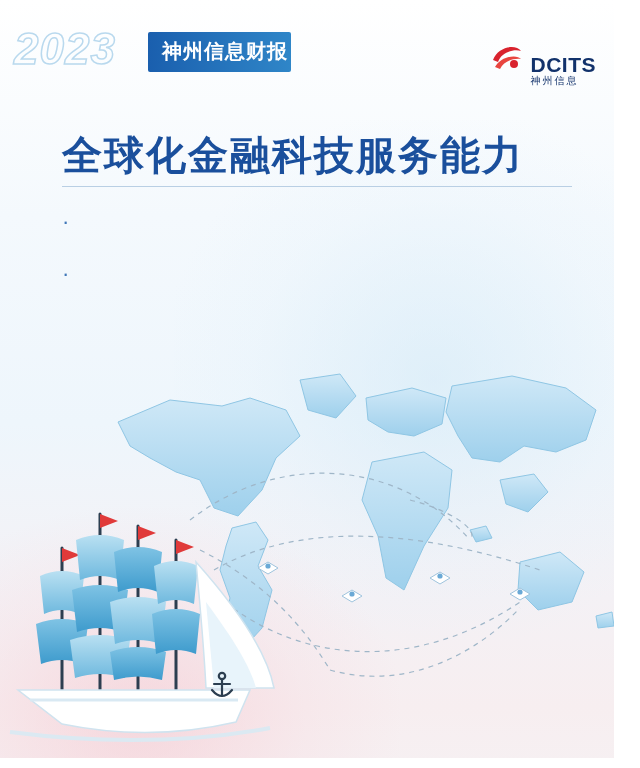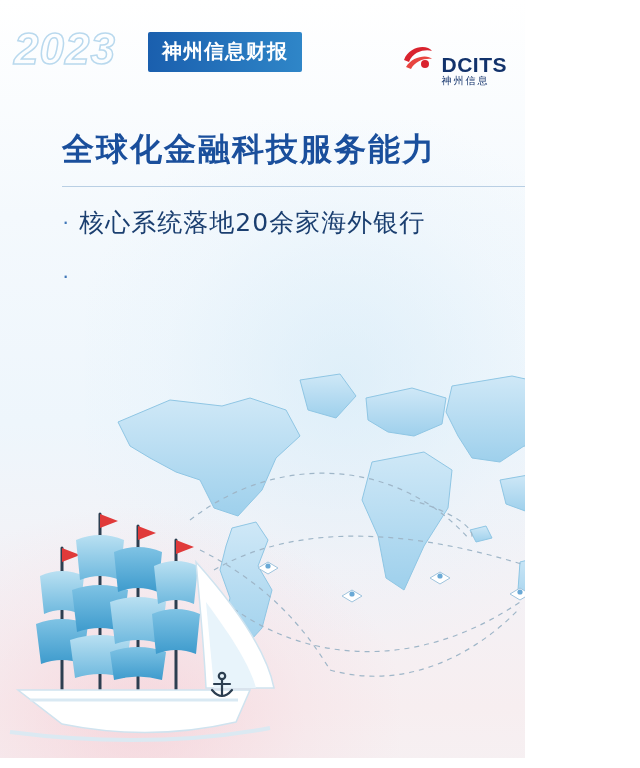--- a/index.html
+++ b/index.html
@@ -5,21 +5,21 @@
   html, body {
     margin: 0;
     padding: 0;
     background: #ffffff;
   }
   body {
     font-family: "Liberation Sans", sans-serif;
   }
   .poster {
     position: relative;
-    width: 525px;
+    width: 614px;
     height: 768px;
     overflow: hidden;
     background: linear-gradient(180deg, #ffffff 0%, #f4f9fd 28%, #eef6fc 55%, #f4f1f5 78%, #f7eef0 92%, #f6f0f2 100%);
   }
   
   .glow-pink {
     position: absolute;
     left: -120px;
     bottom: -160px;
     width: 520px;
@@ -58,21 +58,21 @@
   }
   .badge {
     position: absolute;
     left: 148px;
     top: 32px;
     background: linear-gradient(90deg, #1a5fae 0%, #2f86c8 100%);
     color: #ffffff;
     font-size: 20px;
     font-weight: bold;
     letter-spacing: 1px;
-    padding: 6px 14px 7px 14px;
+    padding: 6px 3px 7px 14px;
     border-radius: 2px;
     font-family: "DejaVu Sans", sans-serif;
   }
   .logo {
     position: absolute;
     right: 18px;
     top: 28px;
     display: flex;
     align-items: center;
     gap: 7px;
@@ -100,21 +100,21 @@
     color: #12326b;
     letter-spacing: 2px;
     font-family: "DejaVu Sans", sans-serif;
   }
 
   
   .title {
     position: absolute;
     left: 62px;
     top: 128px;
-    font-size: 32px;
+    font-size: 40px;
     font-weight: bold;
     color: #1a4f9c;
     letter-spacing: 2px;
     font-family: "DejaVu Sans", sans-serif;
     white-space: nowrap;
   }
   .title-rule {
     position: absolute;
     left: 62px;
     top: 186px;
@@ -193,21 +193,20 @@
       </div>
     </div>
   </div>
 
   <div class="title">全球化金融科技服务能力</div>
   <div class="title-rule"></div>
 
   <div class="bullets">
     <div class="bullet">
       <span class="bullet-dot">·</span>
-      <span class="bullet-text">核心系统落地20余家海外银行</span>
     </div>
     <div class="bullet">
       <span class="bullet-dot">·</span>
     </div>
   </div>
 
   <div class="art">
     <svg width="640" height="428" viewBox="0 0 640 428">
       <defs>
         <linearGradient id="mapGrad" x1="0" y1="0" x2="0" y2="1">

